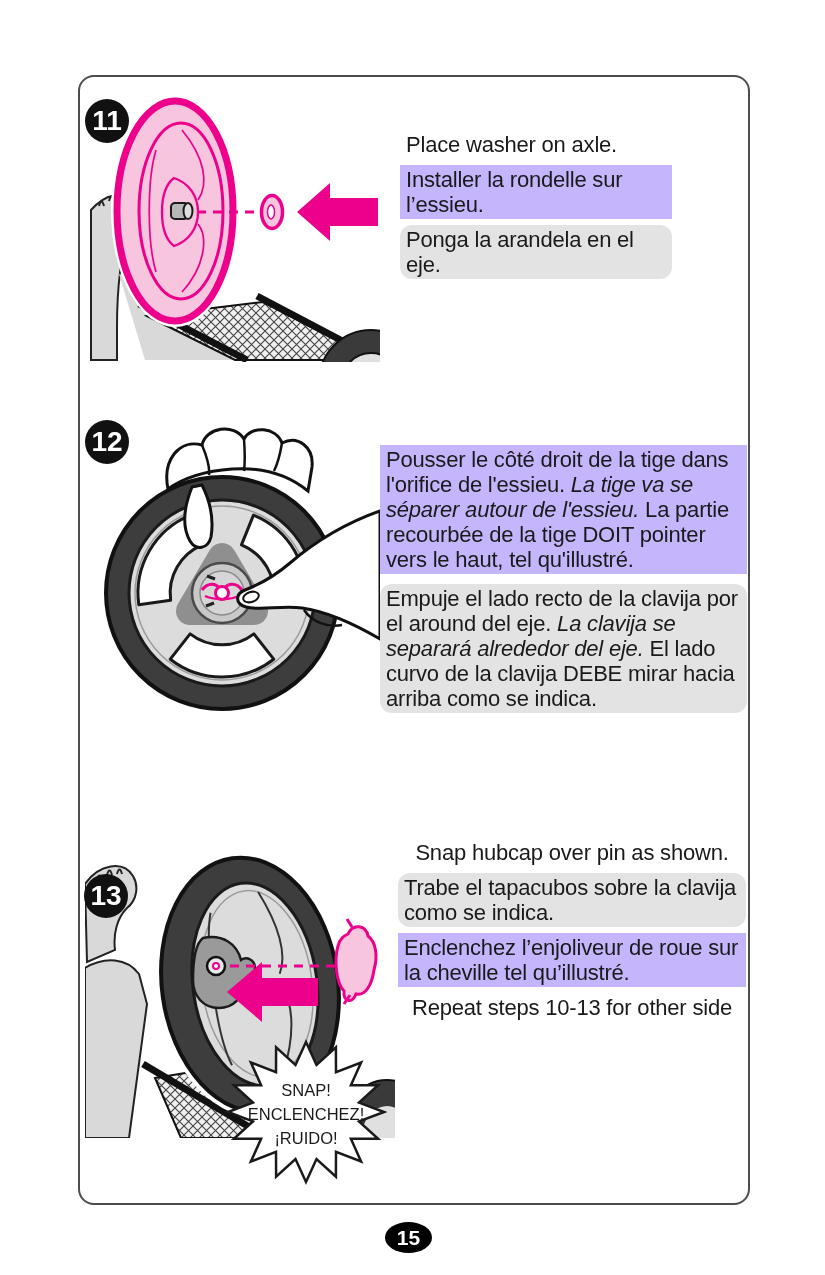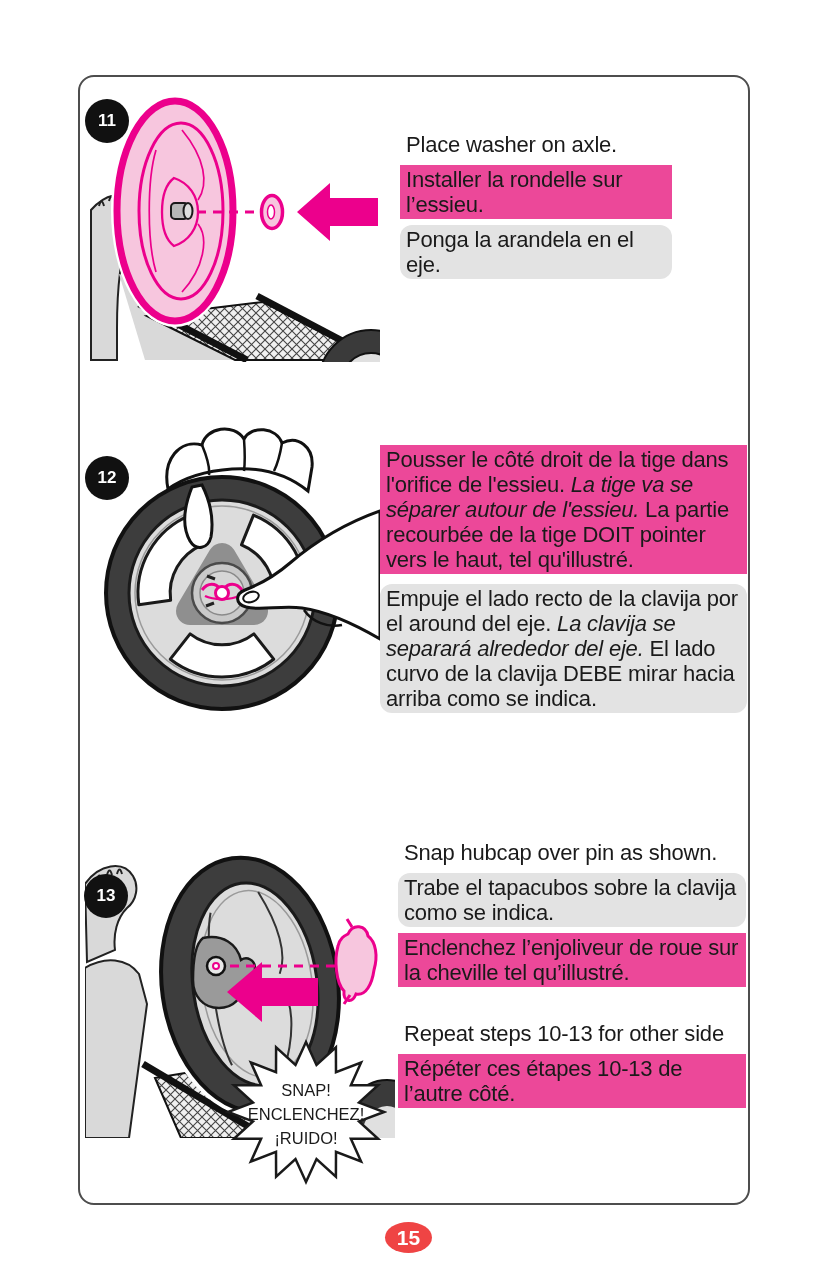--- a/index.html
+++ b/index.html
@@ -6,35 +6,35 @@
   .page {
     position:relative; width:825px; height:1275px; background:#ffffff;
     font-family:"Liberation Sans", sans-serif; color:#1a1a1a; overflow:hidden;
   }
   .frame {
     position:absolute; left:78px; top:75px; width:668px; height:1126px;
     border:2px solid #4d4d4d; border-radius:16px; background:#fff;
   }
   .step-badge {
     position:absolute; width:44px; height:44px; border-radius:50%;
-    background:#111; color:#fff; font-weight:bold; font-size:17px;
+    background:#111; color:#fff; font-weight:bold; font-size:28px;
     display:flex; align-items:center; justify-content:center; z-index:5;
   }
   .illus { position:absolute; z-index:1; }
   .txtcol { position:absolute; display:flex; flex-direction:column;
     font-size:22px; line-height:25px; letter-spacing:-0.2px; z-index:2; }
   .blk { padding:2px 6px; margin:0 0 6px 0; }
   .blk.en { background:transparent; }
-  .blk.fr { background:#ec4899; }
+  .blk.fr { background:#c4b5fd; }
   .blk.es { background:#E3E3E3;border-radius:12px; }
-  .blk.mt { margin-top:26px; }
+  .blk.mt { }
   .it { font-style:italic; }
   .pagenum {
     position:absolute; left:385px; top:1222px; width:47px; height:31px;
-    background:#ef4444; border-radius:50%; color:#fff; display:flex;
+    background:#000000; border-radius:50%; color:#fff; display:flex;
     align-items:center; justify-content:center; font-weight:bold; font-size:21px; z-index:5;
   }
   .burst { position:absolute; left:225px; top:1036px; z-index:4; }
   svg { display:block; }
 </style>
 </head>
 <body>
 
 <div class="page">
   <div class="frame"></div>
@@ -84,21 +84,21 @@
     </g>
     <path d="M212,124 L245,95 L245,110 L293,110 L293,138 L245,138 L245,153 Z" fill="#EC008C"></path>
   </svg>
 
   <div class="txtcol" style="left:400px; top:130px; width:272px;">
     <div class="blk en">Place washer on axle.</div>
     <div class="blk fr">Installer la rondelle sur l’essieu.</div>
     <div class="blk es">Ponga la arandela en el eje.</div>
   </div>
 
-  <div class="step-badge" style="left:85px; top:456px;">
+  <div class="step-badge" style="left:85px; top:420px;">
     <span>12</span>
   </div>
 
   <svg class="illus" style="left:80px; top:425px;" width="300" height="320" viewBox="0 0 300 320">
 
     <g>
       <circle cx="142" cy="168" r="116" fill="#3d3d3d" stroke="#111" stroke-width="4"></circle>
       <circle cx="142" cy="168" r="93" fill="#dcdcdc" stroke="#1a1a1a" stroke-width="3"></circle>
       <circle cx="142" cy="168" r="87" fill="none" stroke="#9a9a9a" stroke-width="1.5"></circle>
       <g transform="translate(142,168)">
@@ -188,24 +188,23 @@
     <path d="M142,154 L177,124 L177,140 L233,140 L233,168 L177,168 L177,184 Z" fill="#EC008C"></path>
   </svg>
 
   <svg class="burst" width="162" height="152" viewBox="0 0 160 152">
     <polygon points="158,76 133,85.4 152.1,102.8 124.9,102.7 135.1,125.5 110,115.9 109.9,140.7 90.5,123.1 80,146 69.5,123.1 50.1,140.7 50,115.9 24.9,125.5 35.1,102.7 7.9,102.8 27,85.4 2,76 27,66.6 7.9,49.2 35.1,49.3 24.9,26.5 50,36.1 50.1,11.3 69.5,28.9 80,6 90.5,28.9 109.9,11.3 110,36.1 135.1,26.5 124.9,49.3 152.1,49.2 133,66.6" fill="#ffffff" stroke="#1a1a1a" stroke-width="2.5" stroke-linejoin="miter"></polygon>
     <text x="80" y="60" text-anchor="middle" font-size="16.5" fill="#1a1a1a" font-family="Liberation Sans, sans-serif">SNAP!</text>
     <text x="80" y="84" text-anchor="middle" font-size="16.5" fill="#1a1a1a" font-family="Liberation Sans, sans-serif">ENCLENCHEZ!</text>
     <text x="80" y="108" text-anchor="middle" font-size="16.5" fill="#1a1a1a" font-family="Liberation Sans, sans-serif">¡RUIDO!</text>
   </svg>
 
-  <div class="txtcol" style="left:398px; top:838px; width:348px;">
+  <div class="txtcol" style="left:398px; top:838px; width:348px;align-items:center;">
     <div class="blk en">Snap hubcap over pin as shown.</div>
     <div class="blk es">Trabe el tapacubos sobre la clavija como se indica.</div>
     <div class="blk fr">Enclenchez l’enjoliveur de roue sur la cheville tel qu’illustré.</div>
     <div class="blk en mt">Repeat steps 10-13 for other side</div>
-    <div class="blk fr">Répéter ces étapes 10-13 de l’autre côté.</div>
   </div>
 
   <div class="pagenum">
     <span>15</span>
   </div>
 </div>
 
 </body></html>

